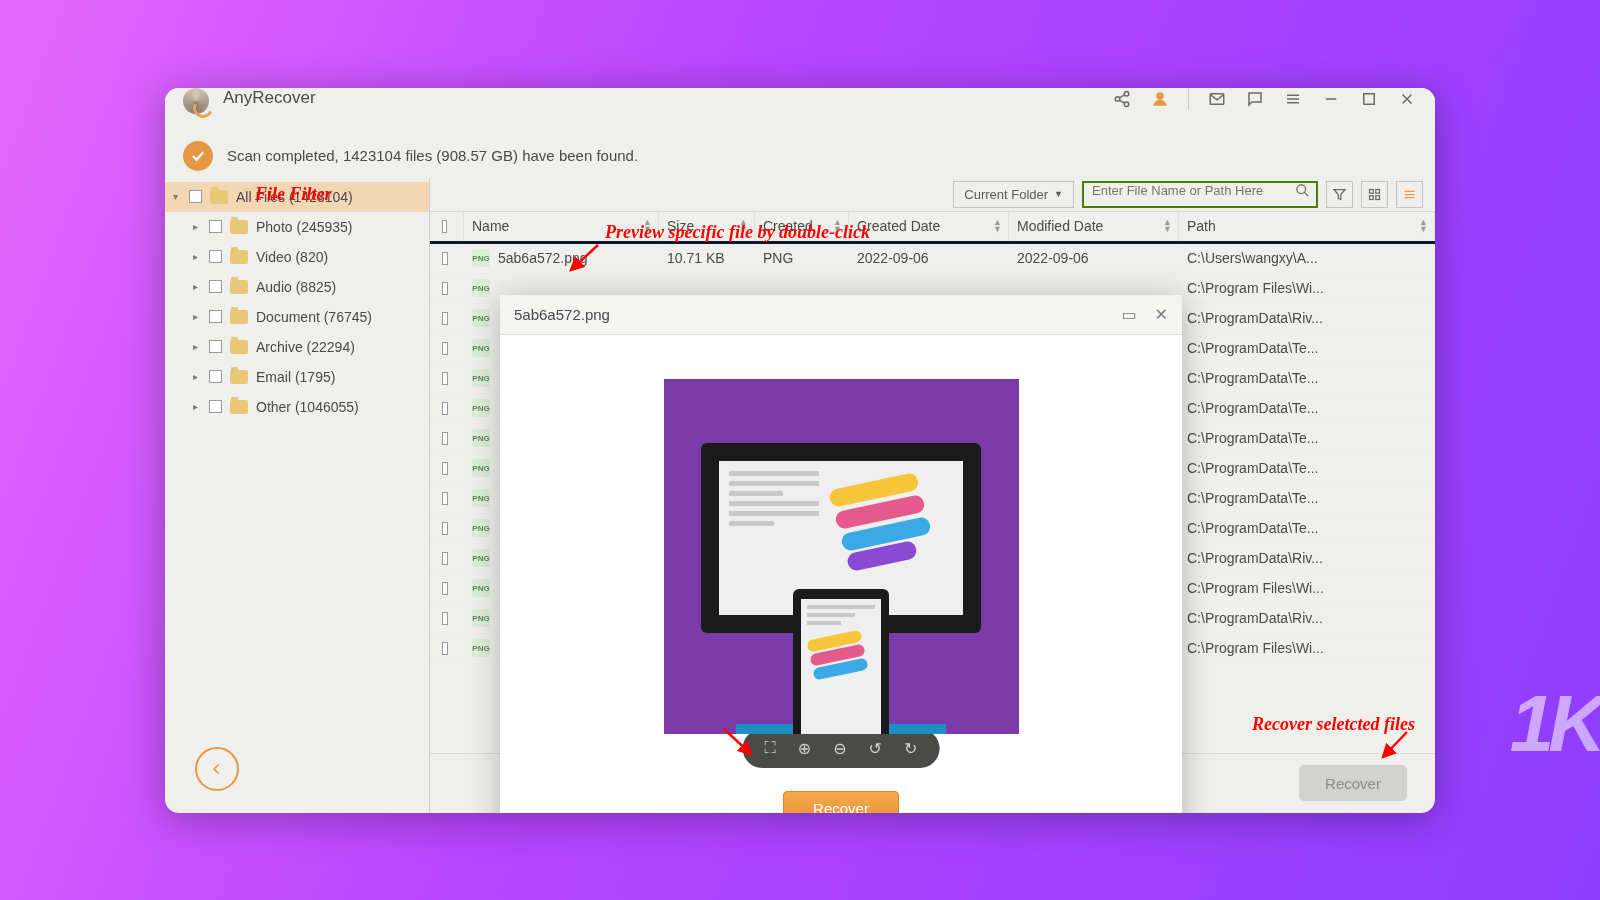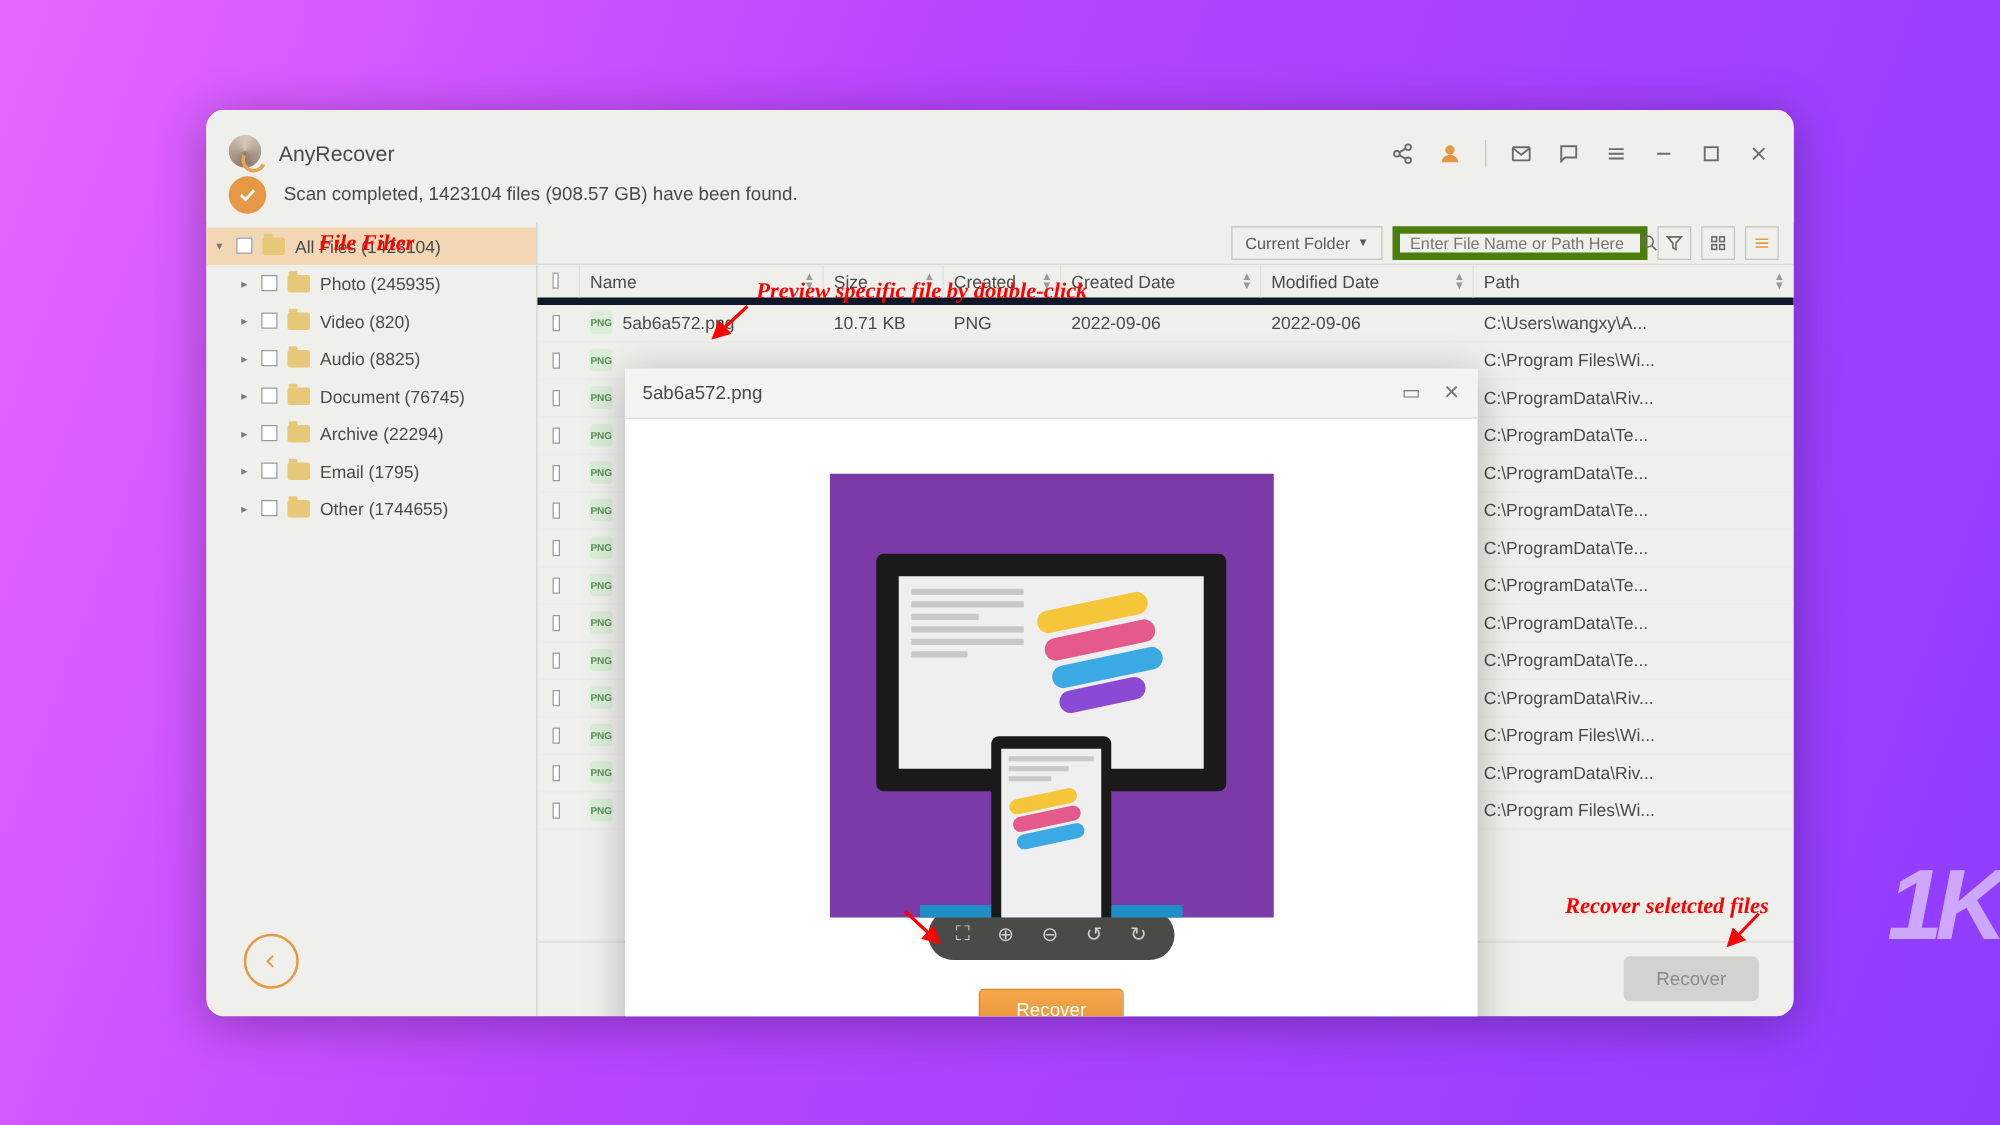--- a/index.html
+++ b/index.html
@@ -1,19 +1,19 @@
 <!DOCTYPE html>
 <html><head>
 <meta charset="utf-8">
 <style>
 *{box-sizing:border-box;margin:0;padding:0;font-family:"Segoe UI",Arial,sans-serif}
 body{width:1600px;height:900px;overflow:hidden;background:linear-gradient(110deg,#e567ff 0%,#b845ff 40%,#8e3dff 100%);display:flex;align-items:center;justify-content:center}
 .app{width:1270px;height:725px;background:#efefec;border-radius:14px;overflow:hidden;position:relative;box-shadow:0 6px 40px rgba(0,0,0,.3)}
 
-.titlebar{height:46px;display:flex;align-items:flex-end;padding:0 18px;background:#efefec}
+.titlebar{height:46px;display:flex;align-items:flex-start;padding:0 18px;background:#efefec}
 .logo{width:26px;height:26px;border-radius:50%;background:conic-gradient(#d9c7b8 0deg,#8a7a6d 180deg,#d9c7b8 360deg);margin-right:14px;position:relative}
 .logo::after{content:"";position:absolute;right:-4px;bottom:-4px;width:14px;height:14px;border:3px solid #e6a455;border-top-color:transparent;border-right-color:transparent;border-radius:50%;transform:rotate(-20deg)}
 .app-title{font-size:17px;color:#4a4a4a}
 .titlebar-right{margin-left:auto;display:flex;align-items:center;gap:18px;color:#6b6b6b}
 .tb-icon{width:20px;height:20px;display:flex;align-items:center;justify-content:center;cursor:pointer}
 .tb-icon svg{width:18px;height:18px;stroke:#6b6b6b;fill:none;stroke-width:2}
 .tb-divider{width:1px;height:22px;background:#c8c8c8}
 .user-icon svg{stroke:#e69845;fill:#e69845}
 
 .statusbar{height:44px;display:flex;align-items:center;padding:0 18px;background:#efefec}
@@ -33,27 +33,27 @@
 .caret{width:12px;font-size:10px;color:#7a7a7a}
 .cb{width:13px;height:13px;border:1px solid #9a9a9a;margin:0 8px 0 4px;background:#fff}
 .folder{width:18px;height:14px;background:#e6c878;border-radius:2px;margin-right:8px;position:relative}
 .folder::before{content:"";position:absolute;top:-3px;left:1px;width:7px;height:3px;background:#e6c878;border-radius:1px 1px 0 0}
 .backbtn{position:absolute;bottom:22px;left:30px;width:44px;height:44px;border:2px solid #e69845;border-radius:50%;display:flex;align-items:center;justify-content:center;cursor:pointer}
 .backbtn svg{stroke:#e69845;fill:none;stroke-width:2;width:18px;height:18px}
 
 .main{flex:1;display:flex;flex-direction:column;position:relative}
 .toolbar{height:34px;display:flex;align-items:center;justify-content:flex-end;padding:0 12px;gap:8px;border-bottom:1px solid #d8d8d4}
 .dropdown{border:1px solid #c2c2be;height:27px;padding:0 10px;font-size:13px;color:#5a5a5a;display:flex;align-items:center;gap:6px;background:#efefec;cursor:pointer}
-.search{display:flex;align-items:center;border:6px solid #4d7c0f;height:27px;width:204px;background:#efefec}
+.search{display:flex;align-items:flex-start;border:2px solid #4d7c0f;height:27px;width:236px;background:#efefec}
 .search input{flex:1;border:none;outline:none;background:transparent;padding:0 8px;font-size:13px;color:#5a5a5a}
 .search .sbtn{width:28px;display:flex;align-items:center;justify-content:center;cursor:pointer}
 .toolbtn{width:27px;height:27px;border:1px solid #c2c2be;display:flex;align-items:center;justify-content:center;cursor:pointer;background:#efefec}
 .toolbtn svg{width:15px;height:15px;stroke:#6a6a6a;fill:none;stroke-width:2}
 .toolbtn.active svg{stroke:#e69845}
-.table-head{height:32px;display:flex;align-items:flex-start;border-bottom:6px solid #0f172a;font-size:14px;color:#4a4a4a}
+.table-head{height:32px;display:flex;align-items:flex-start;border-bottom:3px solid #0f172a;font-size:14px;color:#4a4a4a}
 .th{display:flex;align-items:center;padding:0 8px;height:100%;border-right:1px solid #e0e0dc;position:relative}
 .th .sort{position:absolute;right:6px;font-size:9px;color:#9a9a9a;line-height:7px}
 .col-cb{width:34px;justify-content:center}
 .col-name{width:195px}
 .col-size{width:96px}
 .col-fmt{width:94px}
 .col-cd{width:160px}
 .col-md{width:170px}
 .col-path{flex:1}
 .rows{flex:1;overflow:hidden}
@@ -205,21 +205,21 @@
         <div class="tree-row child">
             <span class="caret">▸</span>
             <span class="cb"></span>
             <span class="folder"></span>
             <span>Email (1795)</span>
           </div>
         <div class="tree-row child">
             <span class="caret">▸</span>
             <span class="cb"></span>
             <span class="folder"></span>
-            <span>Other (1744655)</span>
+            <span>Other (1046055)</span>
           </div>
       </div>
       <div class="backbtn">
           <svg viewBox="0 0 24 24">
             <polyline points="14,6 8,12 14,18"></polyline>
           </svg>
         </div>
     </div>
 
     <div class="main">

